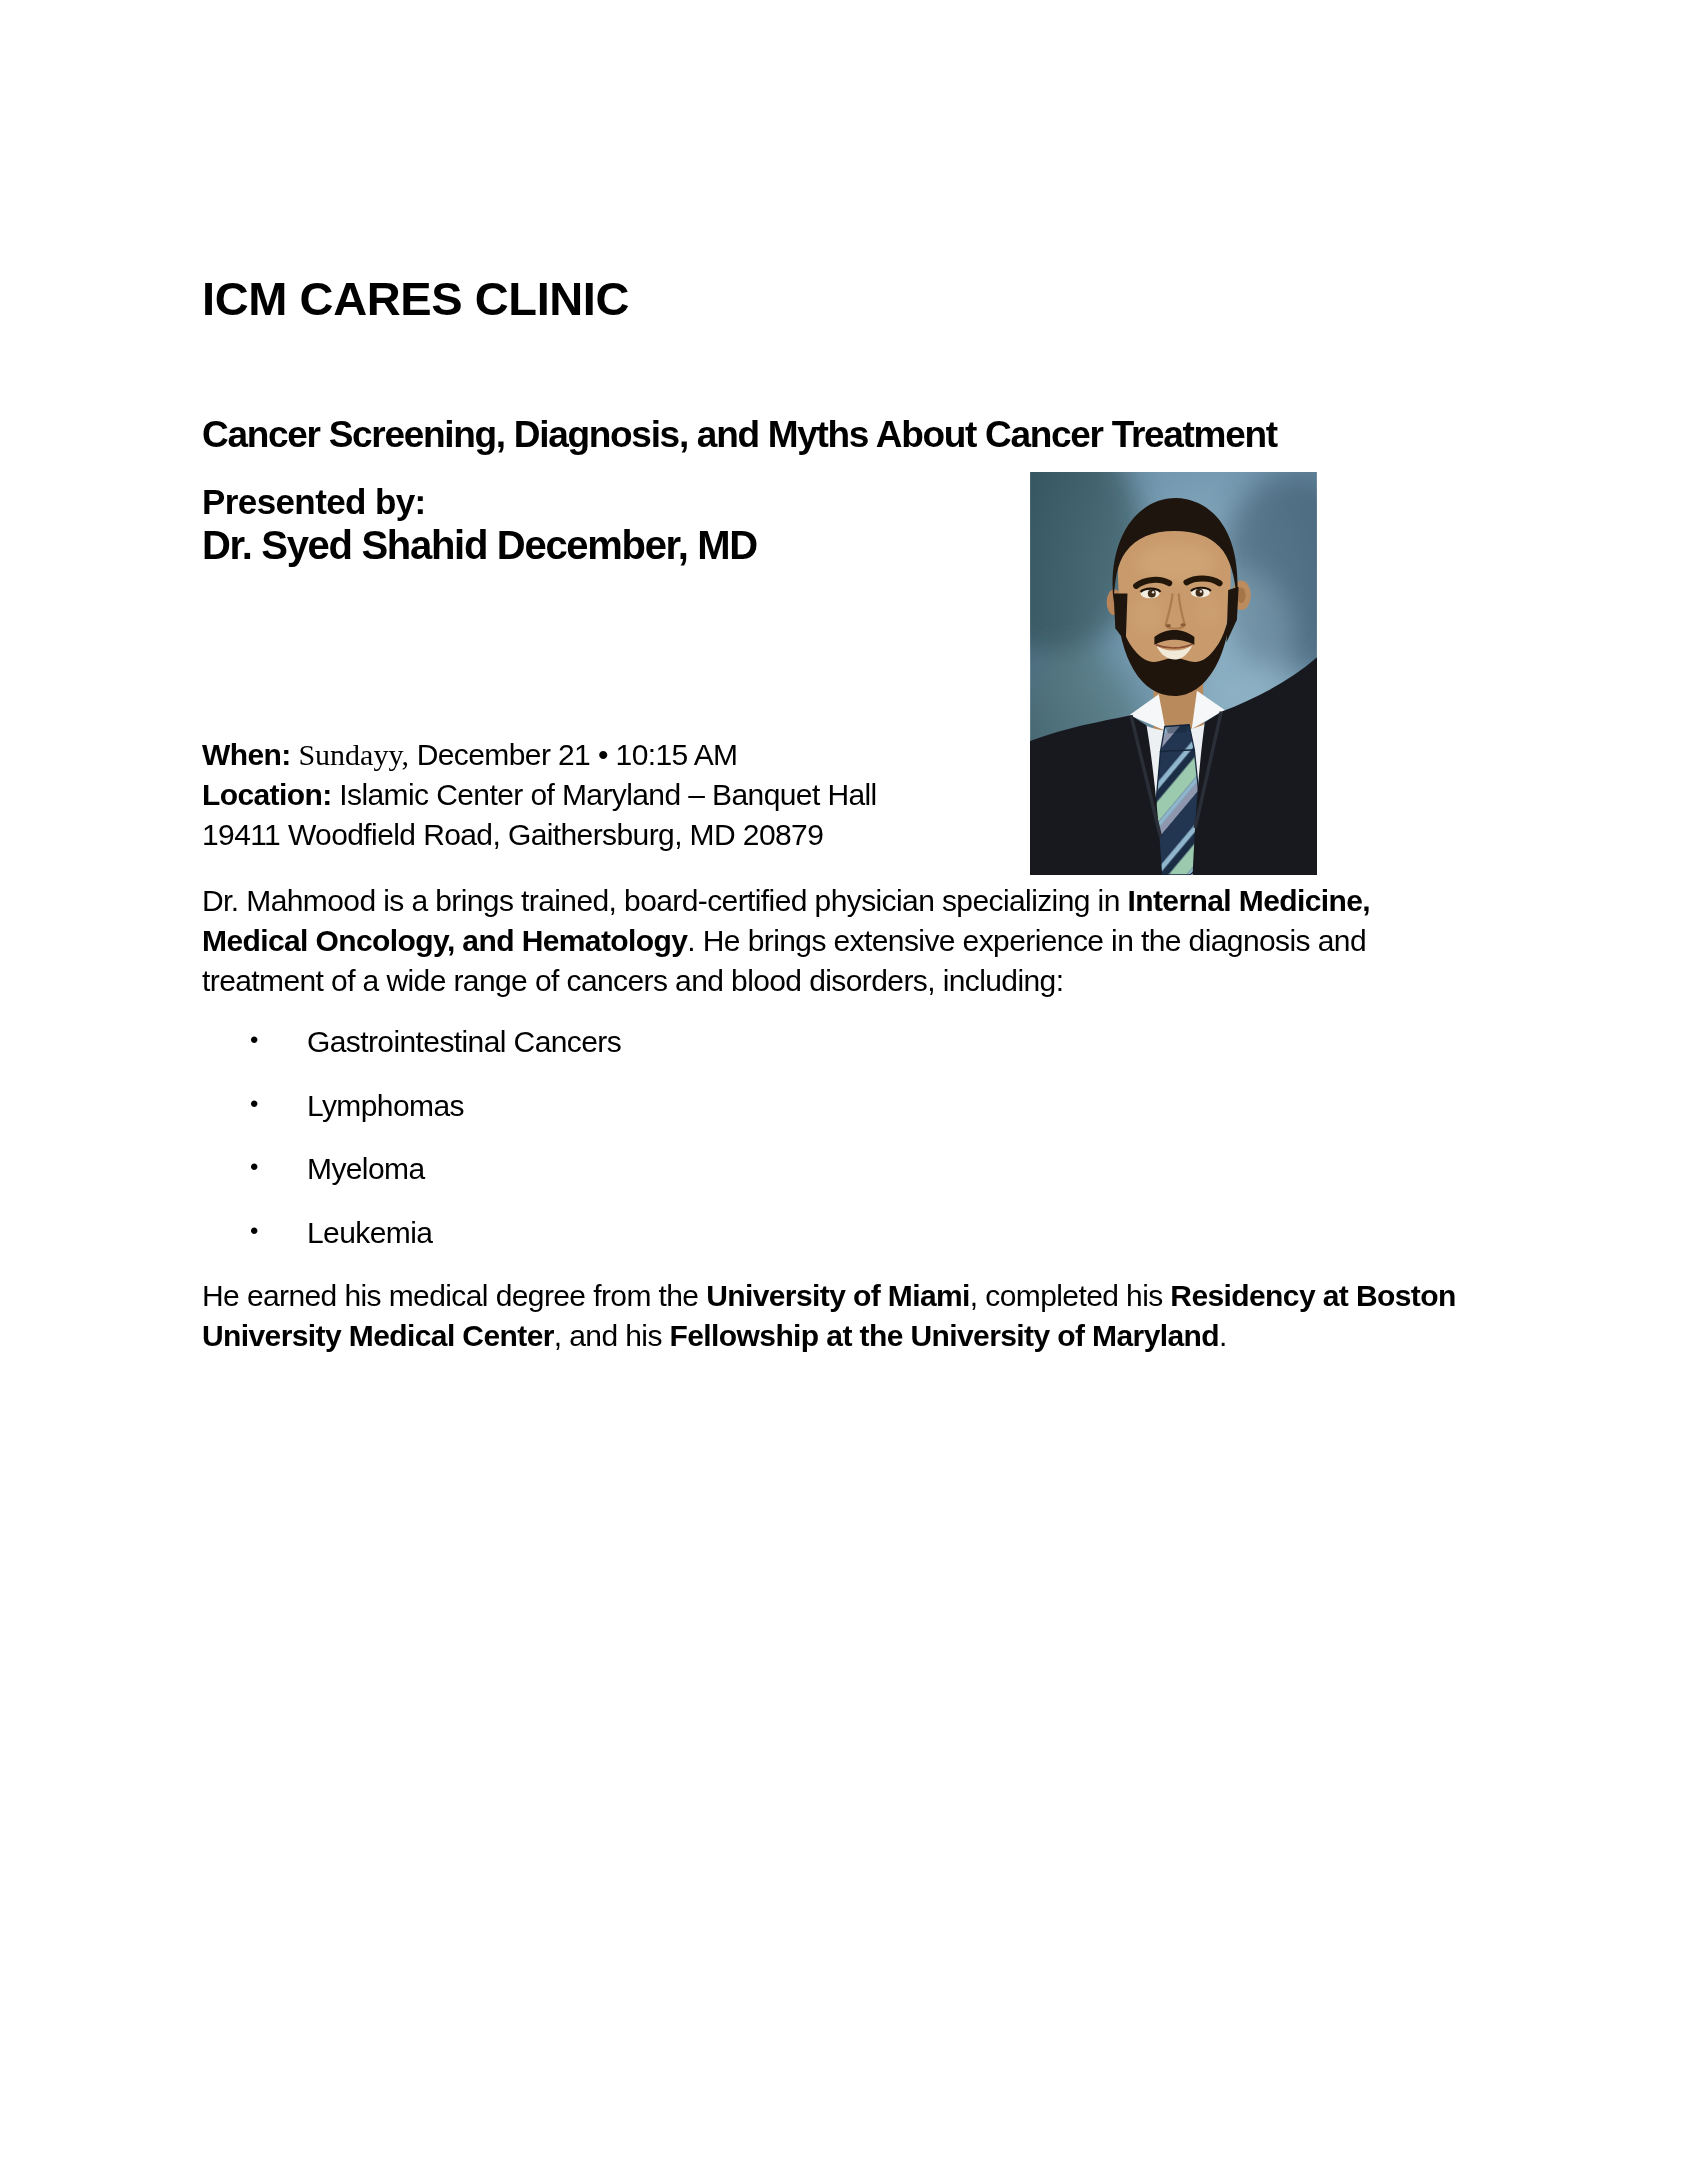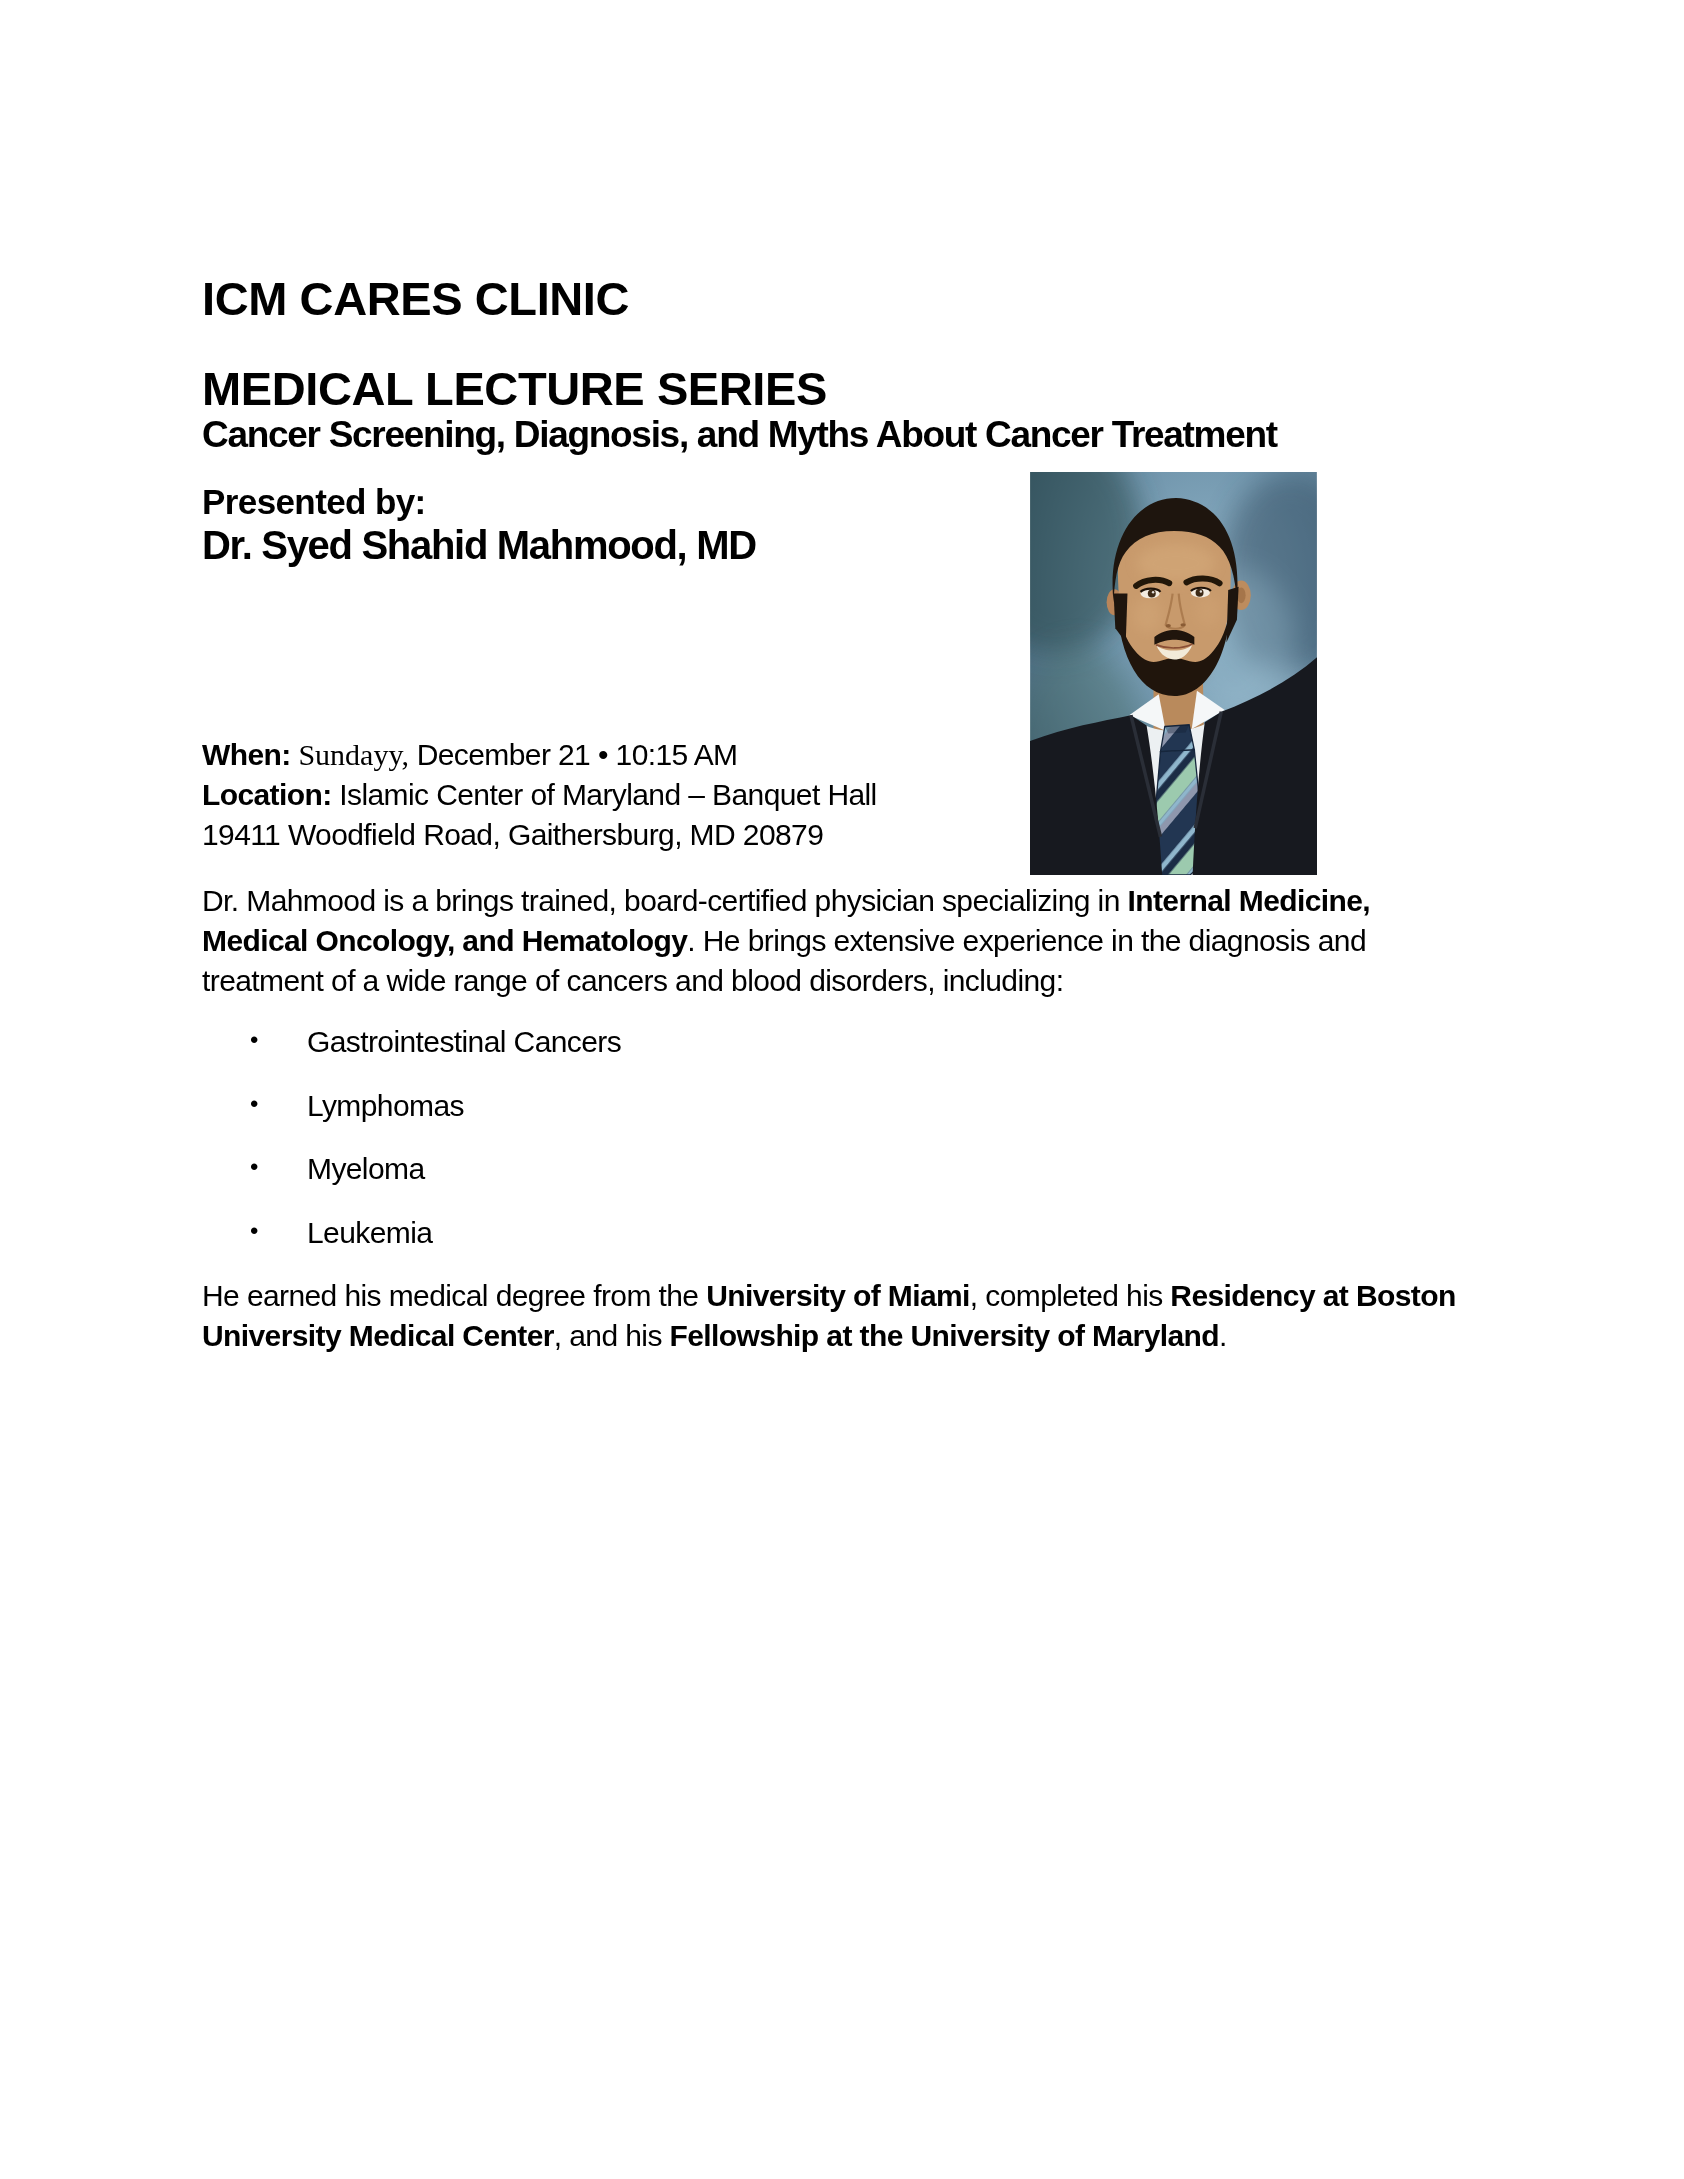--- a/index.html
+++ b/index.html
@@ -44,28 +44,27 @@
   .photo { left:1030px; top:472px; width:287px; height:403px; }
   .photo svg { display:block; width:287px; height:403px; }
 </style>
 </head>
 <body>
 
 <div class="page">
 
   <div class="abs title">
     <span class="tl">ICM CARES CLINIC</span>
-    <span class="tl">MEDICAL LECTURE SERIES</span>
   </div>
 
   <div class="abs subtitle">Cancer Screening, Diagnosis, and Myths About Cancer Treatment</div>
 
   <div class="abs presented">Presented by:</div>
 
-  <div class="abs name">Dr. Syed Shahid Mahmood, MD</div>
+  <div class="abs name">Dr. Syed Shahid December, MD</div>
 
   <div class="abs photo">
     <svg viewBox="0 0 330 464" xmlns="http://www.w3.org/2000/svg">
       <defs>
         <radialGradient id="bgG" cx="0.62" cy="0.30" r="0.95">
           <stop offset="0" stop-color="#8fb2c6"></stop>
           <stop offset="0.4" stop-color="#6f94ab"></stop>
           <stop offset="0.75" stop-color="#4a6a80"></stop>
           <stop offset="1" stop-color="#2e4658"></stop>
         </radialGradient>

